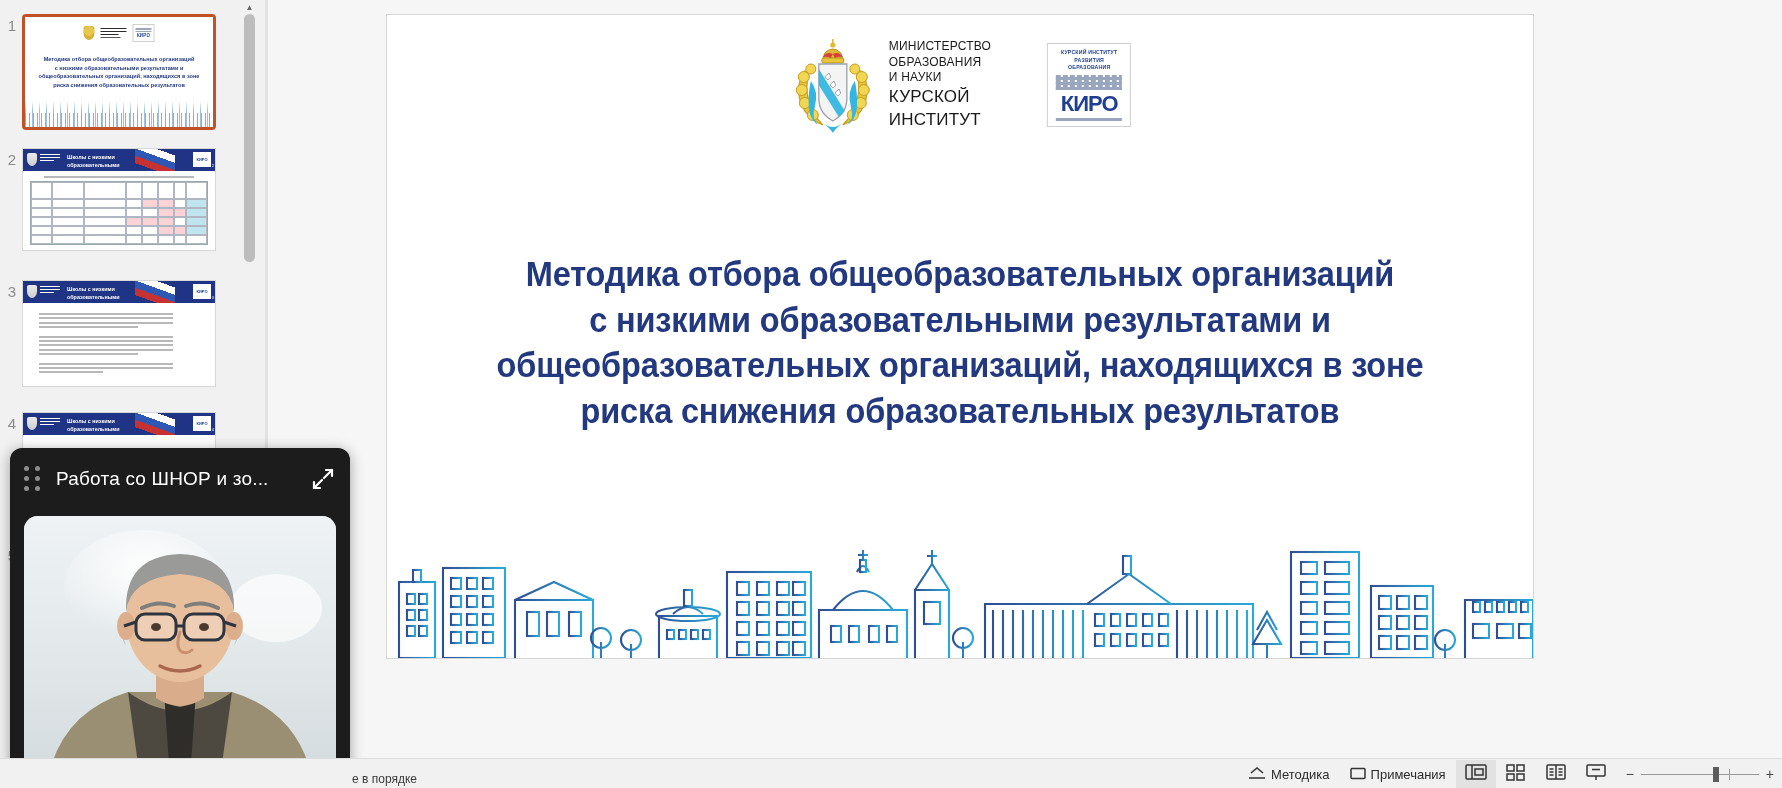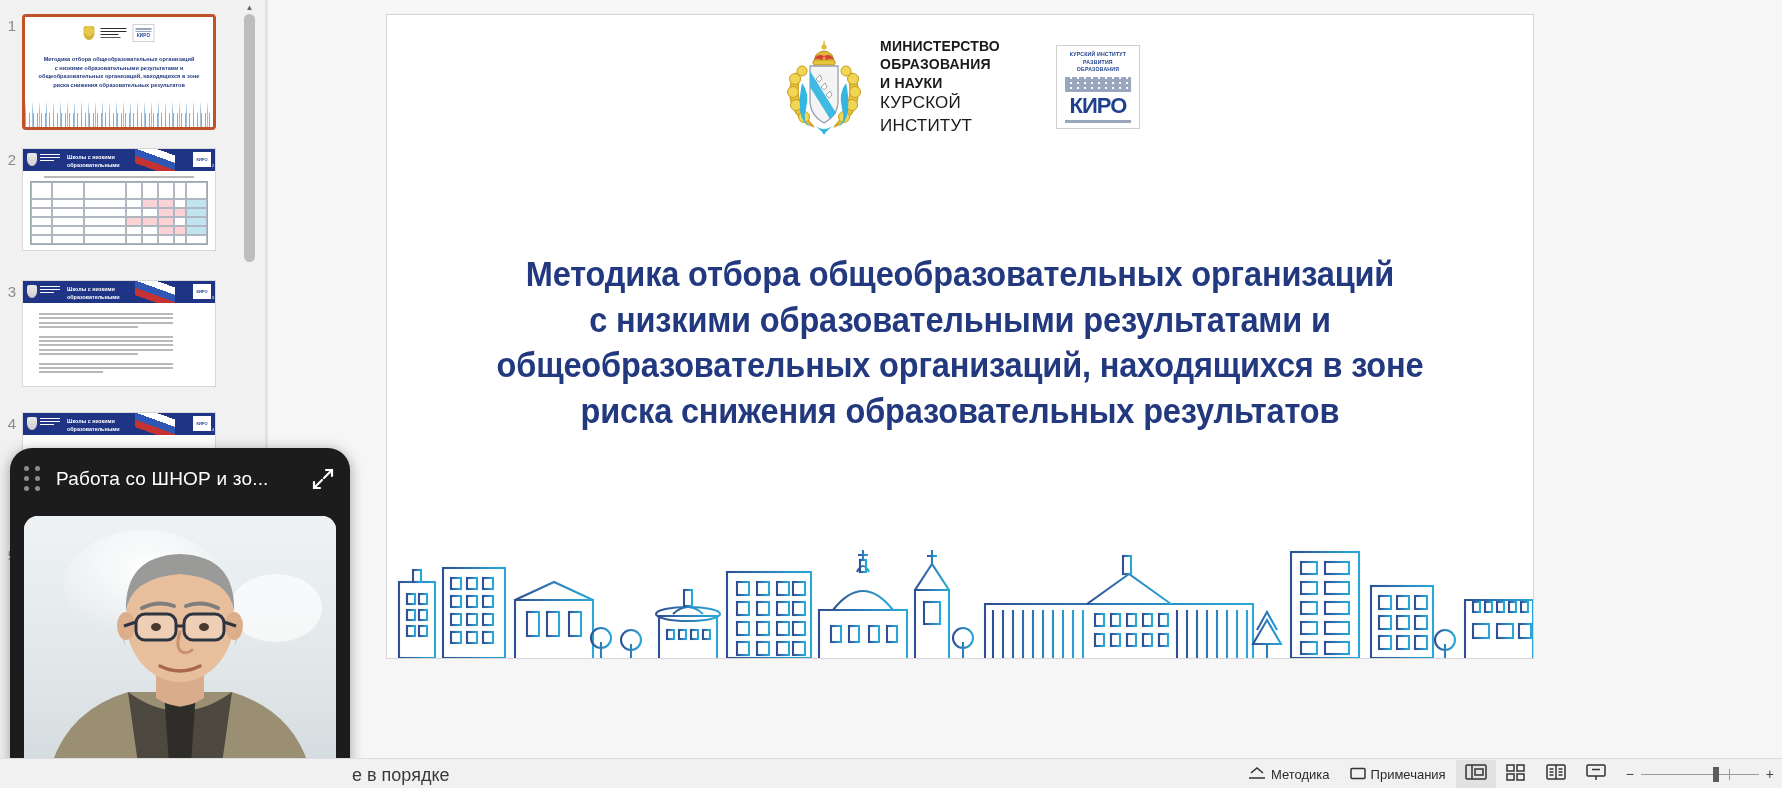--- a/index.html
+++ b/index.html
@@ -89,21 +89,21 @@
   #canvas-area { position:absolute; left:268px; top:0; right:0; bottom:30px; background:#f6f6f6; }
   #slide {
     position:absolute; left:118px; top:14px; width:1148px; height:645px;
     background:#ffffff; border:1px solid #d6d6d6;
     overflow:hidden;
   }
   #slide-logos { position:absolute; top:22px; left:50%; transform:translateX(-50%);
      display:flex; align-items:center; gap:56px; }
   .ministry { display:flex; align-items:center; gap:12px; }
   .ministry-text { font-size:12.5px; line-height:1.32; color:#1a1a1a; letter-spacing:.2px;}
-  .ministry-text b { display:block; font-weight:bold; font-size:14px;}
+  .ministry-text b { display:block; font-weight:normal; font-size:12px;}
   .ministry-text span { display:block; font-weight:normal; font-size:17px;}
   .kiro-box { width:84px; height:84px; border:1px solid #cfcfcf; background:#fff;
     display:flex; flex-direction:column; align-items:center; justify-content:center; gap:3px; padding:5px;}
   .kiro-top { font-size:5.2px; color:#1f3f8f; font-weight:bold; text-align:center; line-height:1.45; letter-spacing:.2px;}
   .kiro-grid { width:66px; height:16px;
      background:repeating-linear-gradient(90deg,#9aa6bd 0 5px, transparent 5px 7px),
                 repeating-linear-gradient(0deg,#9aa6bd 0 3px, transparent 3px 5px);}
   .kiro-word { font-size:22px; font-weight:bold; color:#1f3f8f; letter-spacing:-1px; line-height:1;}
   .kiro-rule { width:66px; height:3px; background:#9aa6bd; }
 
@@ -116,35 +116,35 @@
     transform: scaleX(0.93); transform-origin:center top;
   }
   #slide-title .tl { display:block; white-space:nowrap; }
 
   
   #cityscape { position:absolute; left:0; right:0; bottom:0; height:120px; }
 
   
   #video-panel {
     position:absolute; left:10px; top:448px; width:340px; height:340px;
-    background:#1c1c1c; border-radius:22px; overflow:hidden; box-shadow:0 2px 14px rgba(0,0,0,.35);
+    background:#1c1c1c; border-radius:12px; overflow:hidden; box-shadow:0 2px 14px rgba(0,0,0,.35);
   }
   #video-head { height:62px; display:flex; align-items:center; padding:0 14px; gap:14px; position:relative;}
   .dots6 { width:18px; height:26px; display:grid; grid-template-columns:repeat(2,5px); grid-template-rows:repeat(3,5px);
      gap:5px 6px; }
   .dots6 i { display:block; width:5px; height:5px; border-radius:50%; background:#8d8d8d;}
   #video-title { color:#fff; font-size:19px; letter-spacing:.2px; white-space:nowrap; }
   #expand-btn { position:absolute; right:14px; top:18px; width:26px; height:26px; color:#fff;}
   #video-feed { position:absolute; left:14px; top:68px; width:312px; height:262px; border-radius:14px;
     overflow:hidden; background:#dfe3e6; }
 
   
   #statusbar { position:absolute; left:0; bottom:0; width:1782px; height:30px;
      background:#f1f1f1; border-top:1px solid #dcdcdc; display:flex; align-items:center; }
-  #status-left { position:absolute; left:352px; bottom:2px; font-size:18px; color:#3a3a3a;}
+  #status-left { position:absolute; left:352px; bottom:2px; font-size:12px; color:#3a3a3a;}
   #status-right { position:absolute; right:8px; top:0; height:30px; display:flex; align-items:center; gap:0px;}
   .sb-btn { display:flex; align-items:center; gap:5px; padding:0 10px; height:28px;
      font-size:13px; color:#2b2b2b; cursor:default; }
   .sb-icon { display:inline-flex; align-items:center; justify-content:center; }
   .view-btn { width:40px; height:28px; display:flex; align-items:center; justify-content:center;}
   .view-btn.active { background:#e2e2e2; }
   #zoom-slider { display:flex; align-items:center; gap:7px; margin-left:10px; }
   .zs-line { width:118px; height:1px; background:#9a9a9a; position:relative;}
   .zs-handle { position:absolute; left:72px; top:-7px; width:6px; height:15px; background:#5b5b5b;}
   .zs-tick { position:absolute; left:88px; top:-5px; width:1px; height:11px; background:#9a9a9a;}

